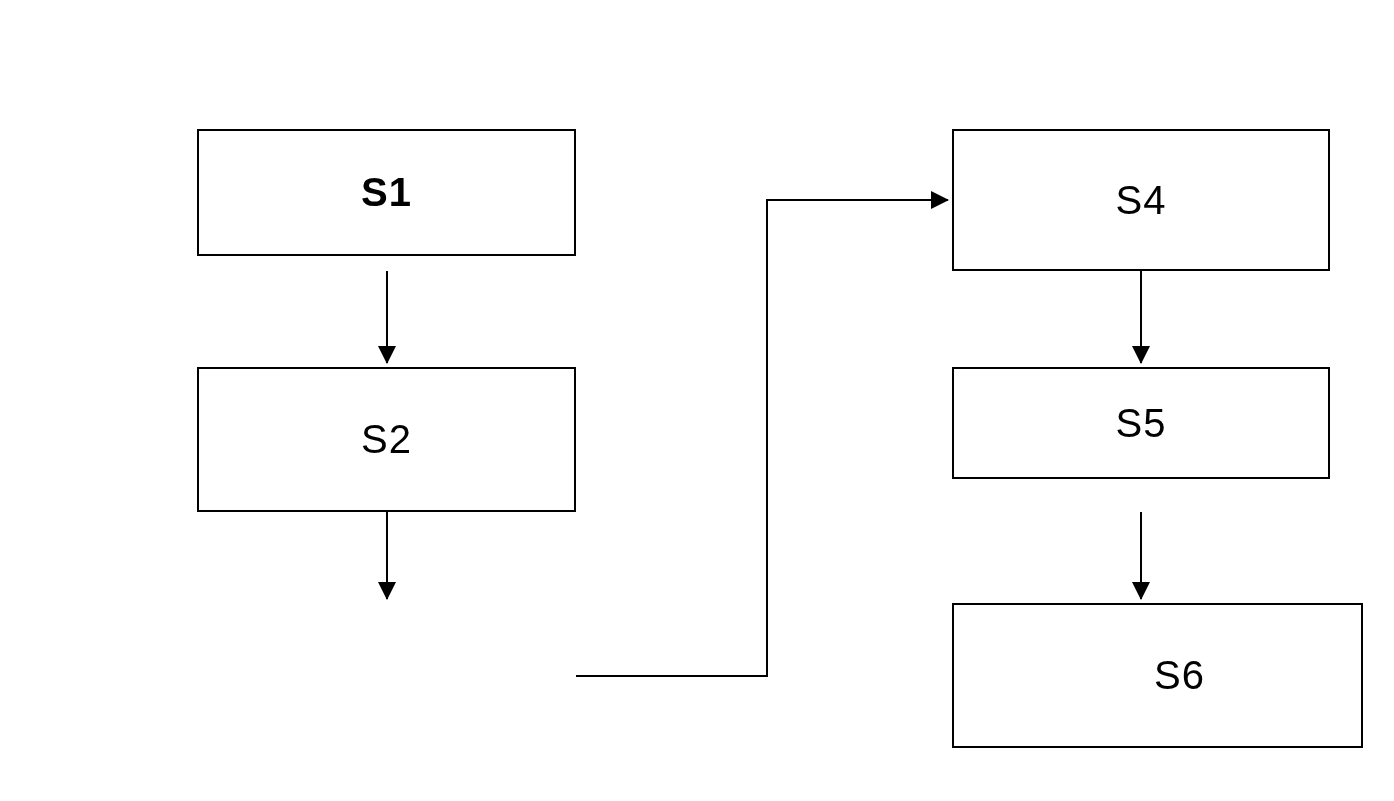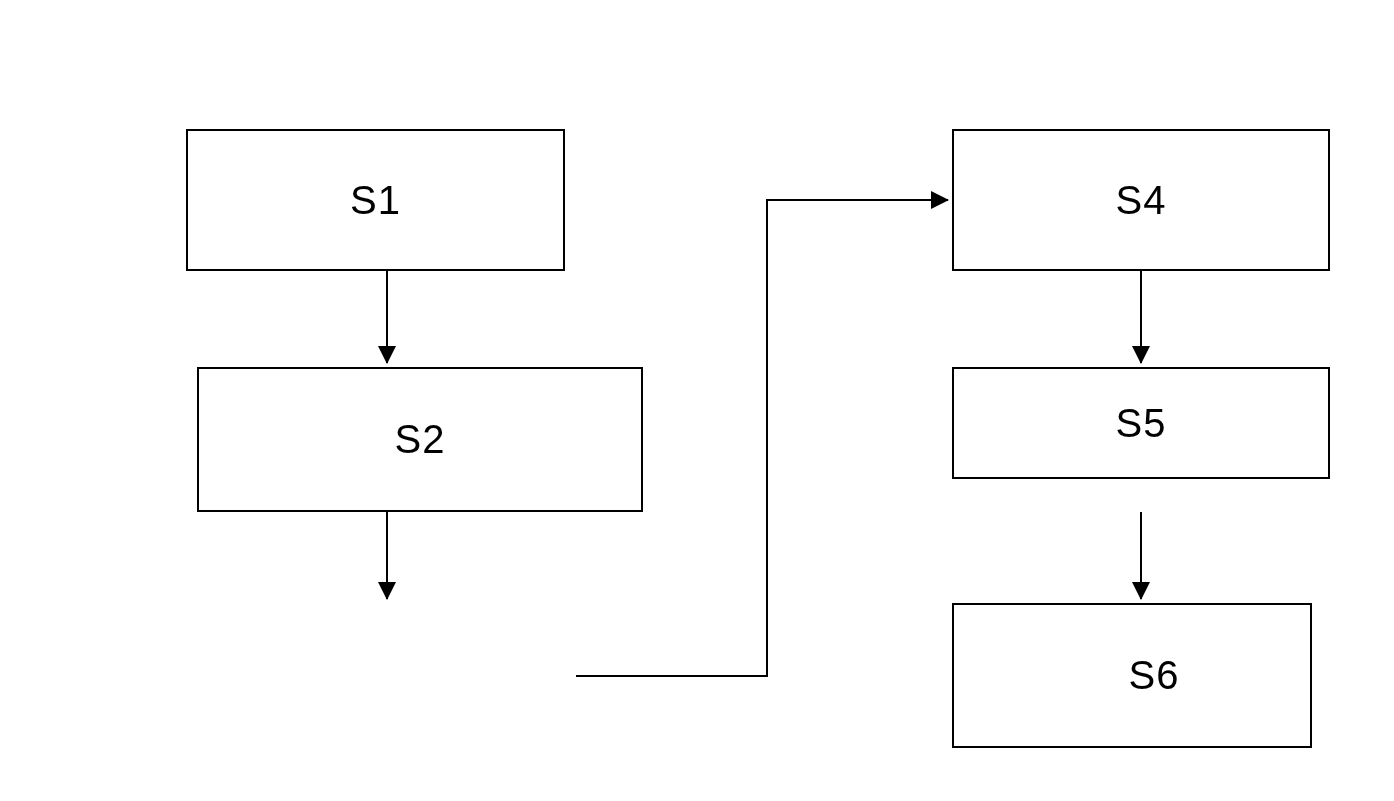--- a/index.html
+++ b/index.html
@@ -21,27 +21,27 @@
       border: 2px solid #000000;
       background: #ffffff;
       display: flex;
       align-items: center;
       justify-content: center;
       font-size: 40px;
       color: #000000;
       letter-spacing: 1px;
     }
     
-    .box-s1 { left: 186px; top: 129px; width: 379px; height: 142px; }
-    .box-s2 { left: 197px; top: 367px; width: 446px; height: 145px; }
+    .box-s1 { left: 197px; top: 129px; width: 379px; height: 127px; font-weight: bold; }
+    .box-s2 { left: 197px; top: 367px; width: 379px; height: 145px; }
     .box-s3 { left: 197px; top: 603px; width: 379px; height: 145px; }
     
     .box-s4 { left: 952px; top: 129px; width: 378px; height: 142px; }
     .box-s5 { left: 952px; top: 367px; width: 378px; height: 112px; }
-    .box-s6 { left: 952px; top: 603px; width: 360px; height: 145px; padding-left: 44px; }
+    .box-s6 { left: 952px; top: 603px; width: 411px; height: 145px; padding-left: 44px; }
 
     .connector-layer {
       position: absolute;
       left: 0;
       top: 0;
       width: 1394px;
       height: 801px;
       pointer-events: none;
     }
     .connector-layer line,

